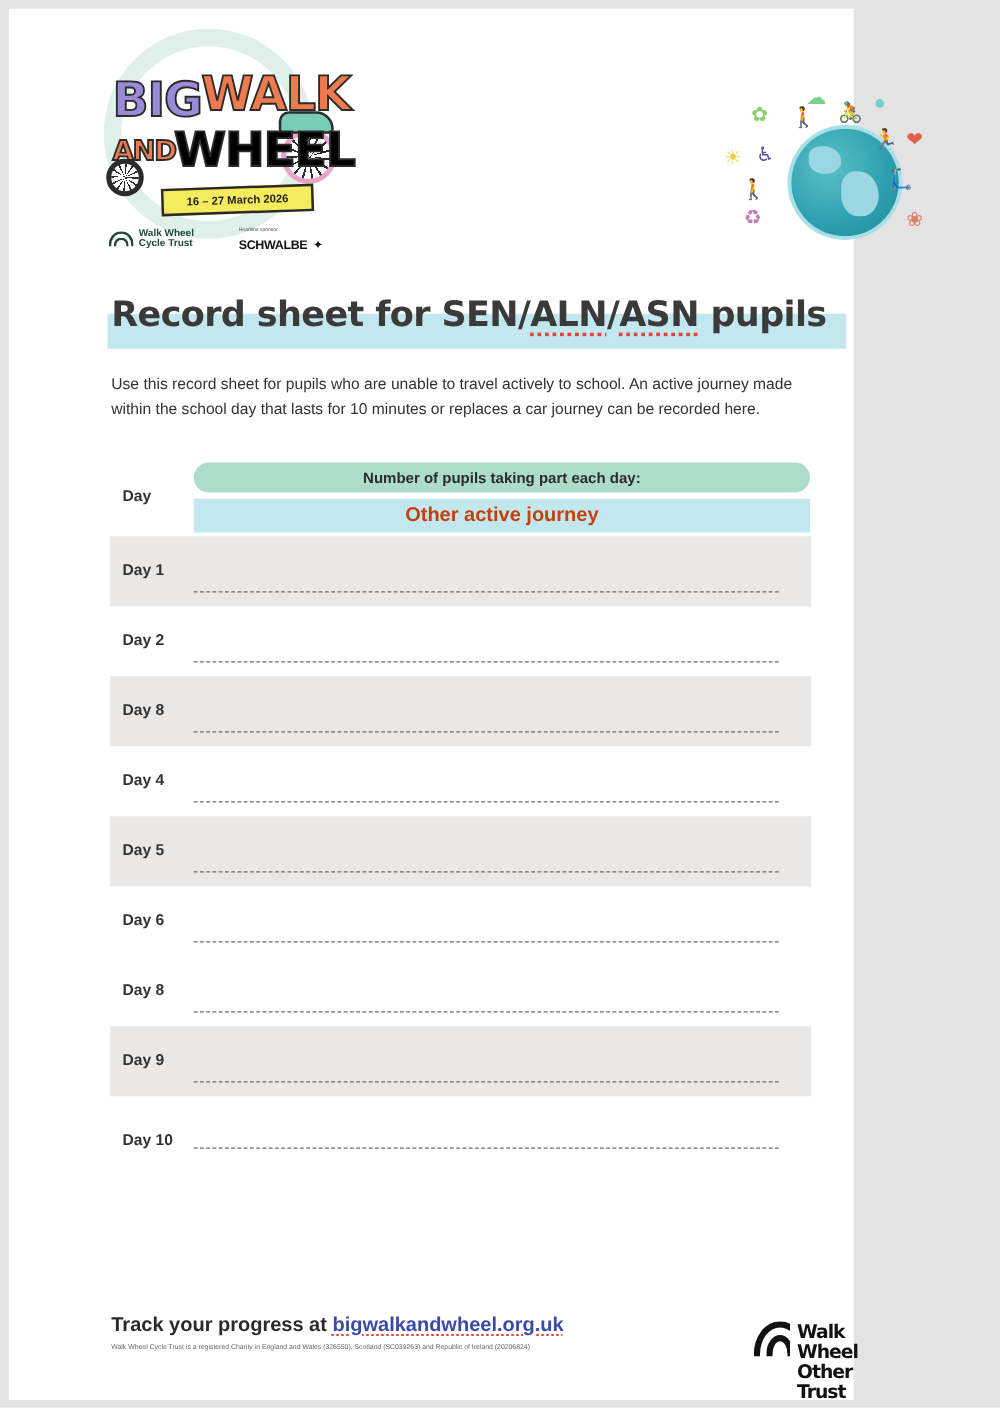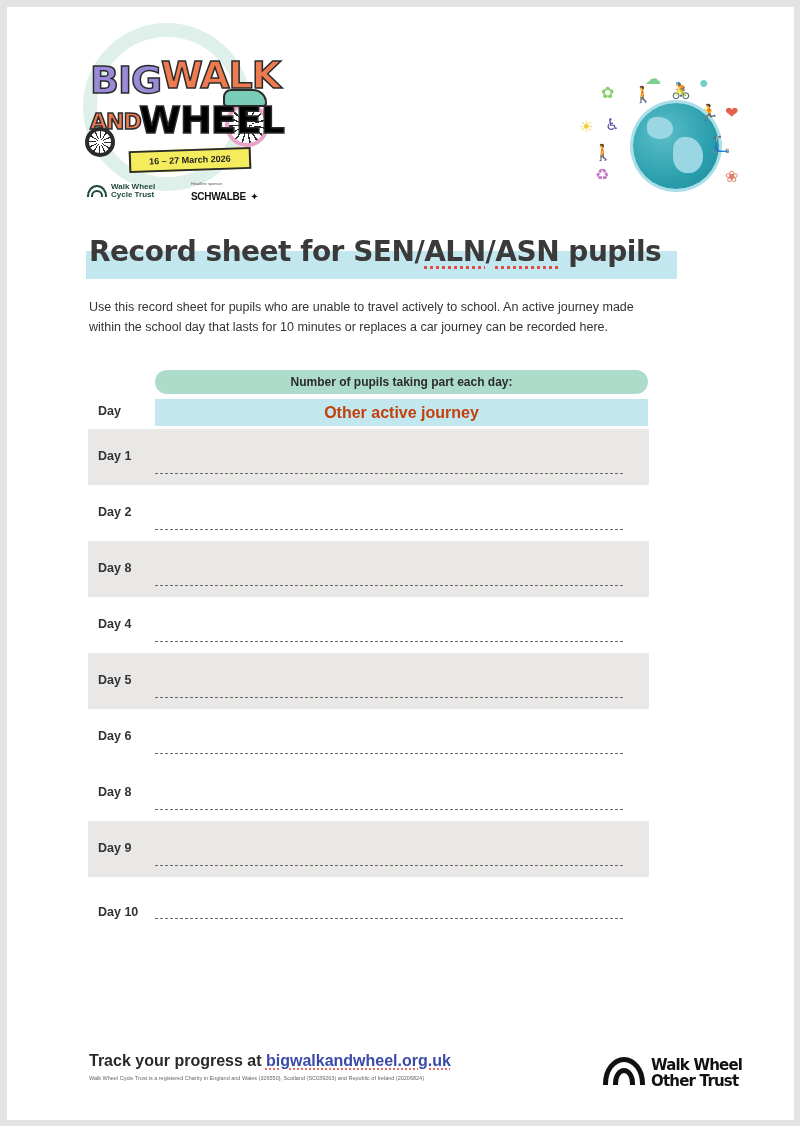--- a/index.html
+++ b/index.html
@@ -4,21 +4,21 @@
 <style>
   html, body { margin: 0; padding: 0; }
   body {
     width: 800px; height: 1126px;
     background: #e3e3e3;
     font-family: "Liberation Sans", "DejaVu Sans", sans-serif;
     position: relative; overflow: hidden;
   }
   .page {
     position: absolute; left: 7px; top: 7px;
-    width: 787px; height: 1113px;
+    width: 676px; height: 1113px;
     background: #ffffff;
   }
   
   .event-logo { position: absolute; left: 68px; top: 14px; width: 200px; height: 185px; }
   .event-logo .ring {
     position: absolute; left: 8px; top: 2px; width: 168px; height: 168px;
     border-radius: 50%; border: 14px solid #dff0ea; box-sizing: border-box;
   }
   .logo-word {
     position: absolute; font-family: "DejaVu Sans", sans-serif; font-weight: bold;
@@ -89,21 +89,21 @@
   
   .hdr-green {
     position: absolute; left: 148px; top: 363px; width: 493px; height: 24px; background: #aedccb;
     font-size: 12px; font-weight: bold; color: #2b2b2b; text-align: center; line-height: 24px; border-radius: 12px;
   }
   .hdr-blue {
     position: absolute; left: 148px; top: 392px; width: 493px; height: 27px; background: #c3e7ee;
     font-size: 16px; color: #c2410c; text-align: center; line-height: 27px; font-weight: bold;
   }
   .hdr-day {
-    position: absolute; left: 91px; top: 397px; font-size: 12.5px; font-weight: bold; color: #333;
+    position: absolute; left: 91px; top: 383px; font-size: 12.5px; font-weight: bold; color: #333;
   }
   .rows { position: absolute; left: 81px; top: 422px; width: 561px; }
   .row { position: relative; height: 56px; }
   .row.shade { background: #eae8e6; }
   .row .day-label {
     position: absolute; left: 10px; top: 20px; font-size: 12.5px; font-weight: bold; color: #333;
   }
   .row .entry-line {
     position: absolute; left: 67px; width: 468px; top: 44px; height: 0;
     border-top: 1.5px dashed #6a6a6a; background: transparent;

